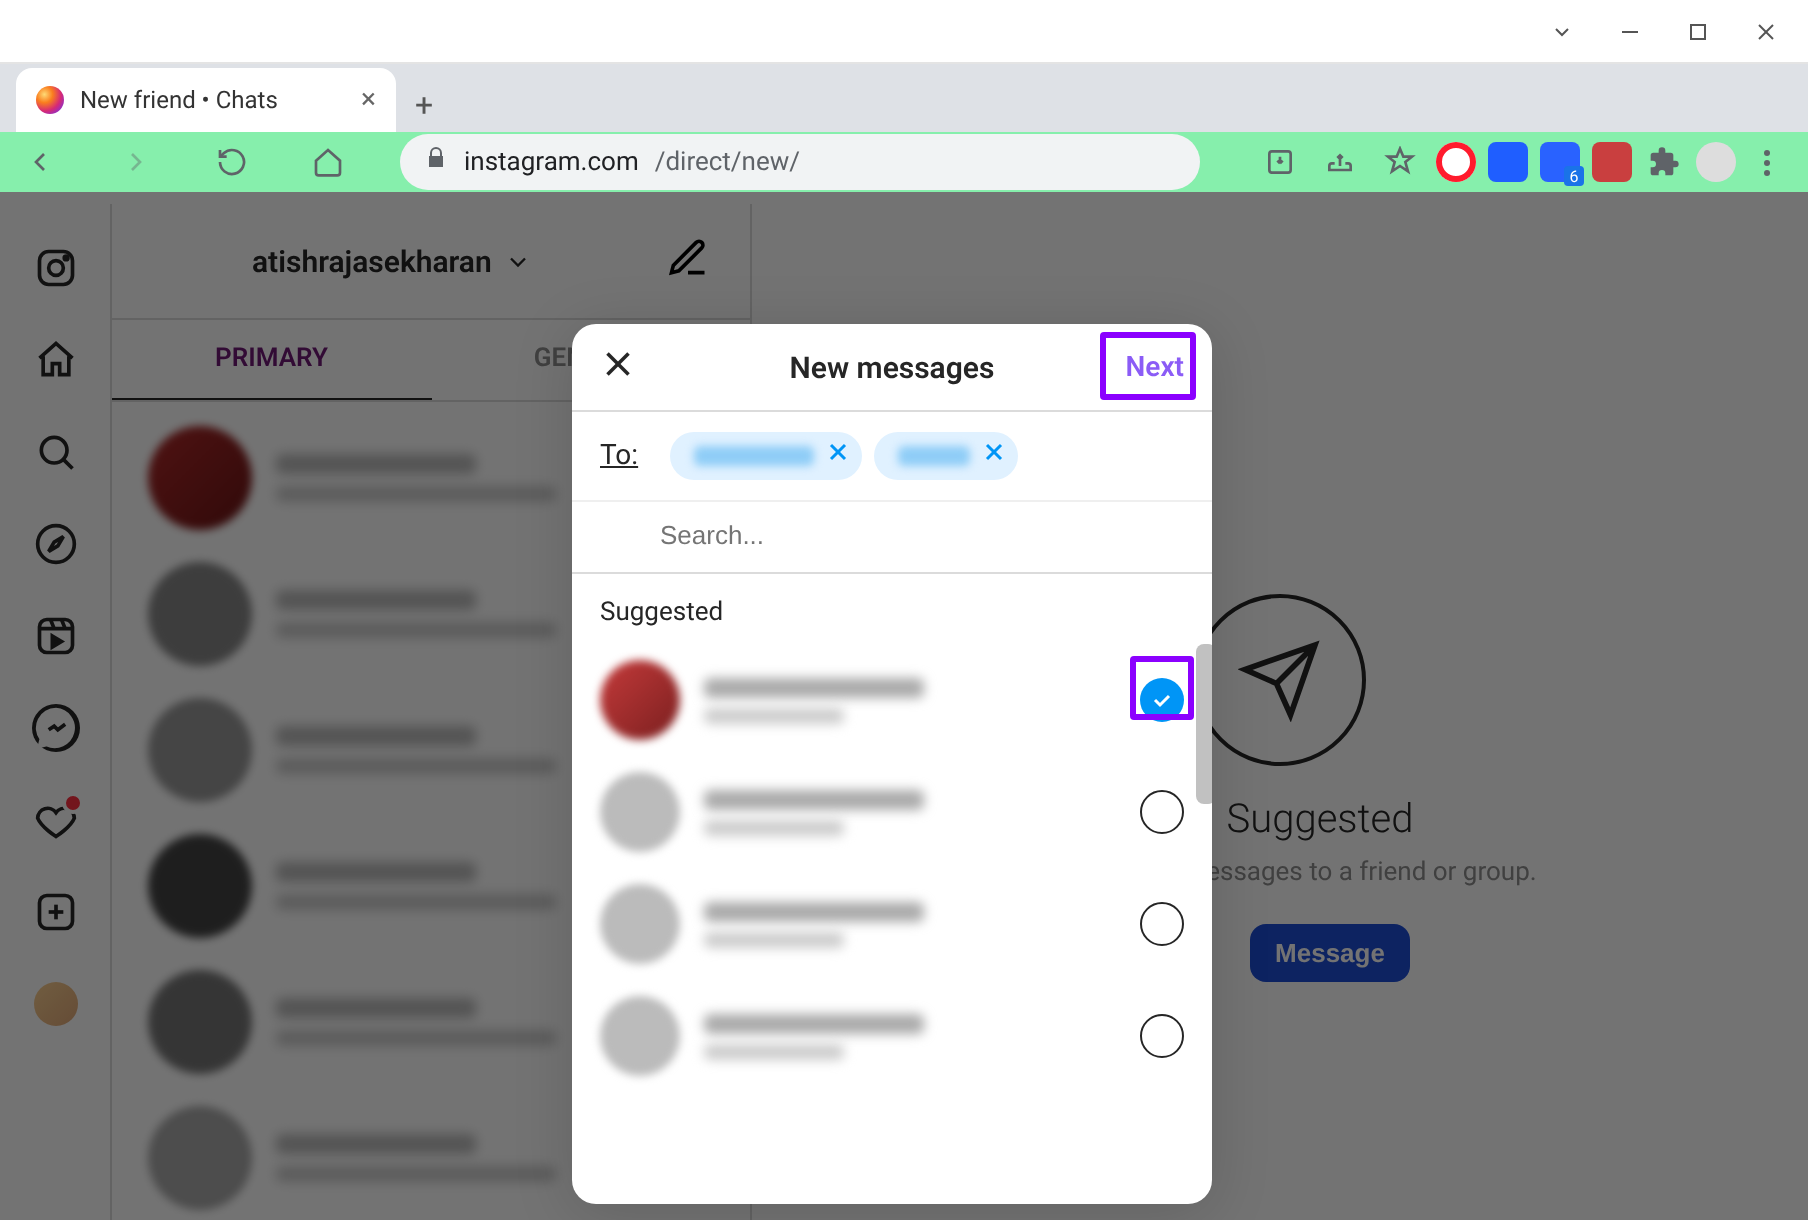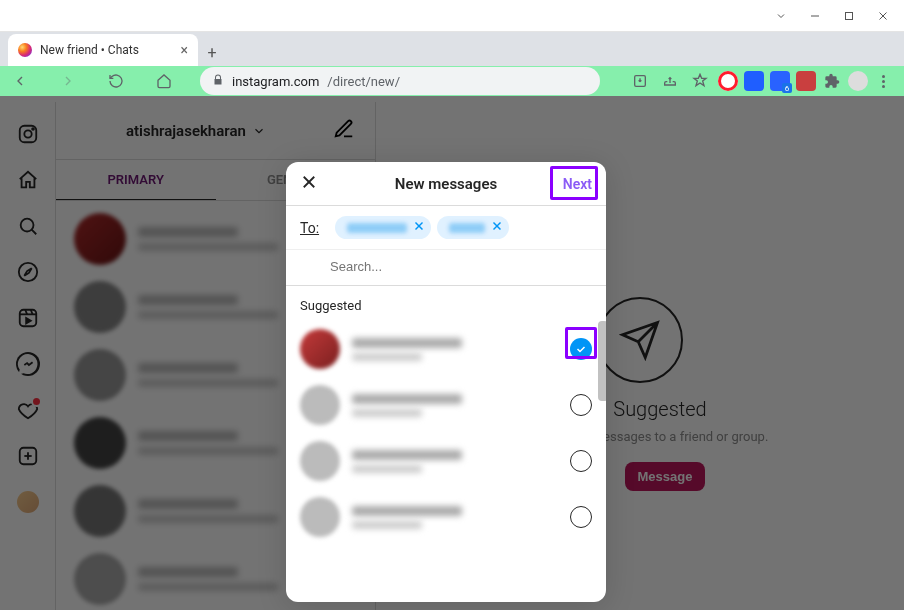--- a/index.html
+++ b/index.html
@@ -70,21 +70,21 @@
 .conv-text { flex: 1; }
 .conv-name { width: 100px; height: 10px; background: #bbb; border-radius: 3px; filter: blur(3px); margin-bottom: 6px; }
 .conv-sub { width: 140px; height: 8px; background: #ccc; border-radius: 3px; filter: blur(3px); }
 
 
 .main-area { flex: 1; background: #fff; display: flex; flex-direction: column; align-items: center; justify-content: center; }
 .messages-icon { width: 86px; height: 86px; border: 2px solid #262626; border-radius: 50%; display: flex; align-items: center; justify-content: center; margin-bottom: 14px; }
 .messages-icon svg { width: 42px; height: 42px; }
 .main-title { font-size: 20px; font-weight: 300; color: #262626; margin-bottom: 8px; margin-left: 40px; }
 .main-sub { font-size: 13px; color: #8e8e8e; margin-bottom: 18px; margin-left: 80px; }
-.send-btn { background: #be185d; color: #fff; border: none; border-radius: 8px; padding: 7px 13px; font-size: 13px; font-weight: 600; margin-left: 50px;}
+.send-btn { background: #1d4ed8; color: #fff; border: none; border-radius: 8px; padding: 7px 13px; font-size: 13px; font-weight: 600; margin-left: 50px;}
 
 
 .dim { position: absolute; inset: 0; background: rgba(0,0,0,0.55); }
 
 
 .modal { position: absolute; top: 60px; left: 286px; width: 320px; height: 440px; background: #fff; border-radius: 12px; box-shadow: 0 4px 30px rgba(0,0,0,0.15); display: flex; flex-direction: column; overflow: hidden; }
 .modal-header { height: 44px; display: flex; align-items: center; justify-content: space-between; padding: 0 14px; border-bottom: 1px solid #dbdbdb; position: relative; }
 .modal-header .mh-close svg { width: 18px; height: 18px; }
 .modal-header .mh-title { position: absolute; left: 0; right: 0; text-align: center; font-weight: 600; font-size: 15px; color: #262626; pointer-events: none; }
 .modal-header .mh-next { color: #8b5cf6; font-weight: 600; font-size: 14px; z-index: 1; }

